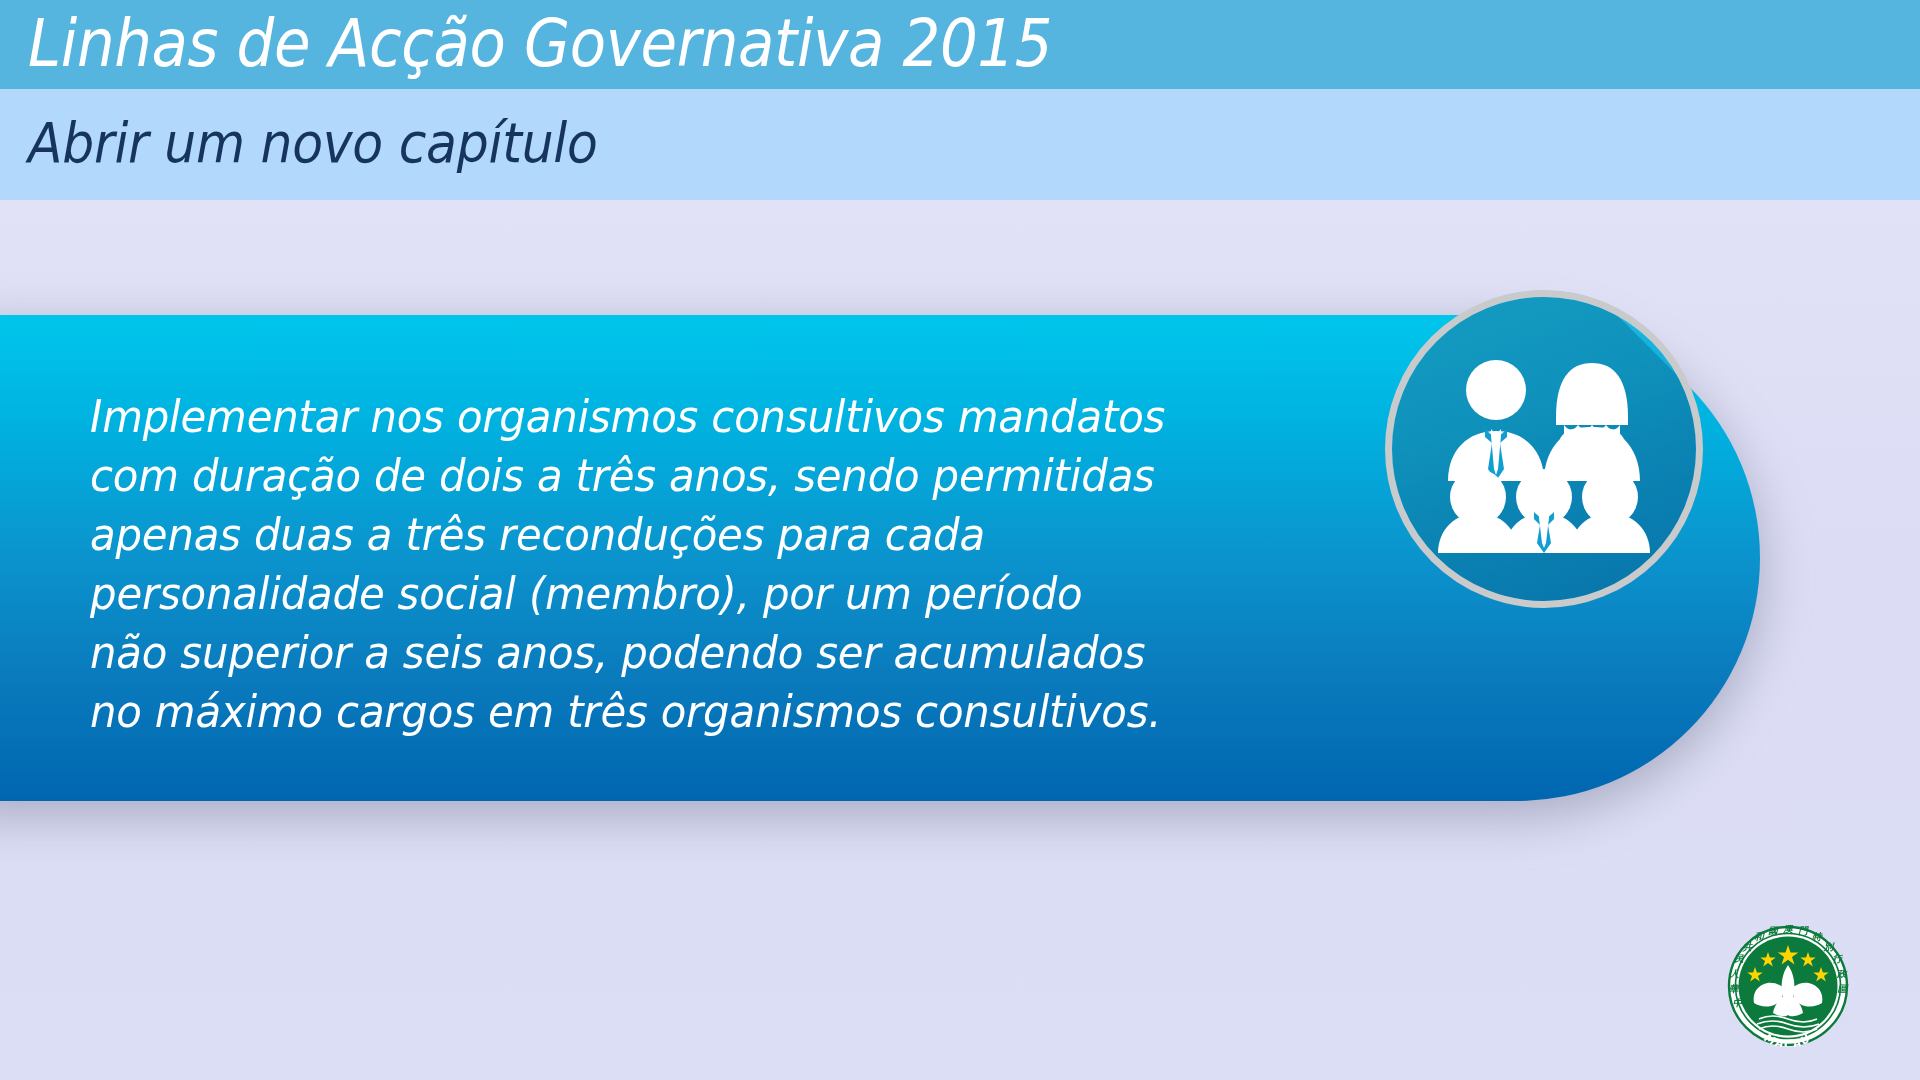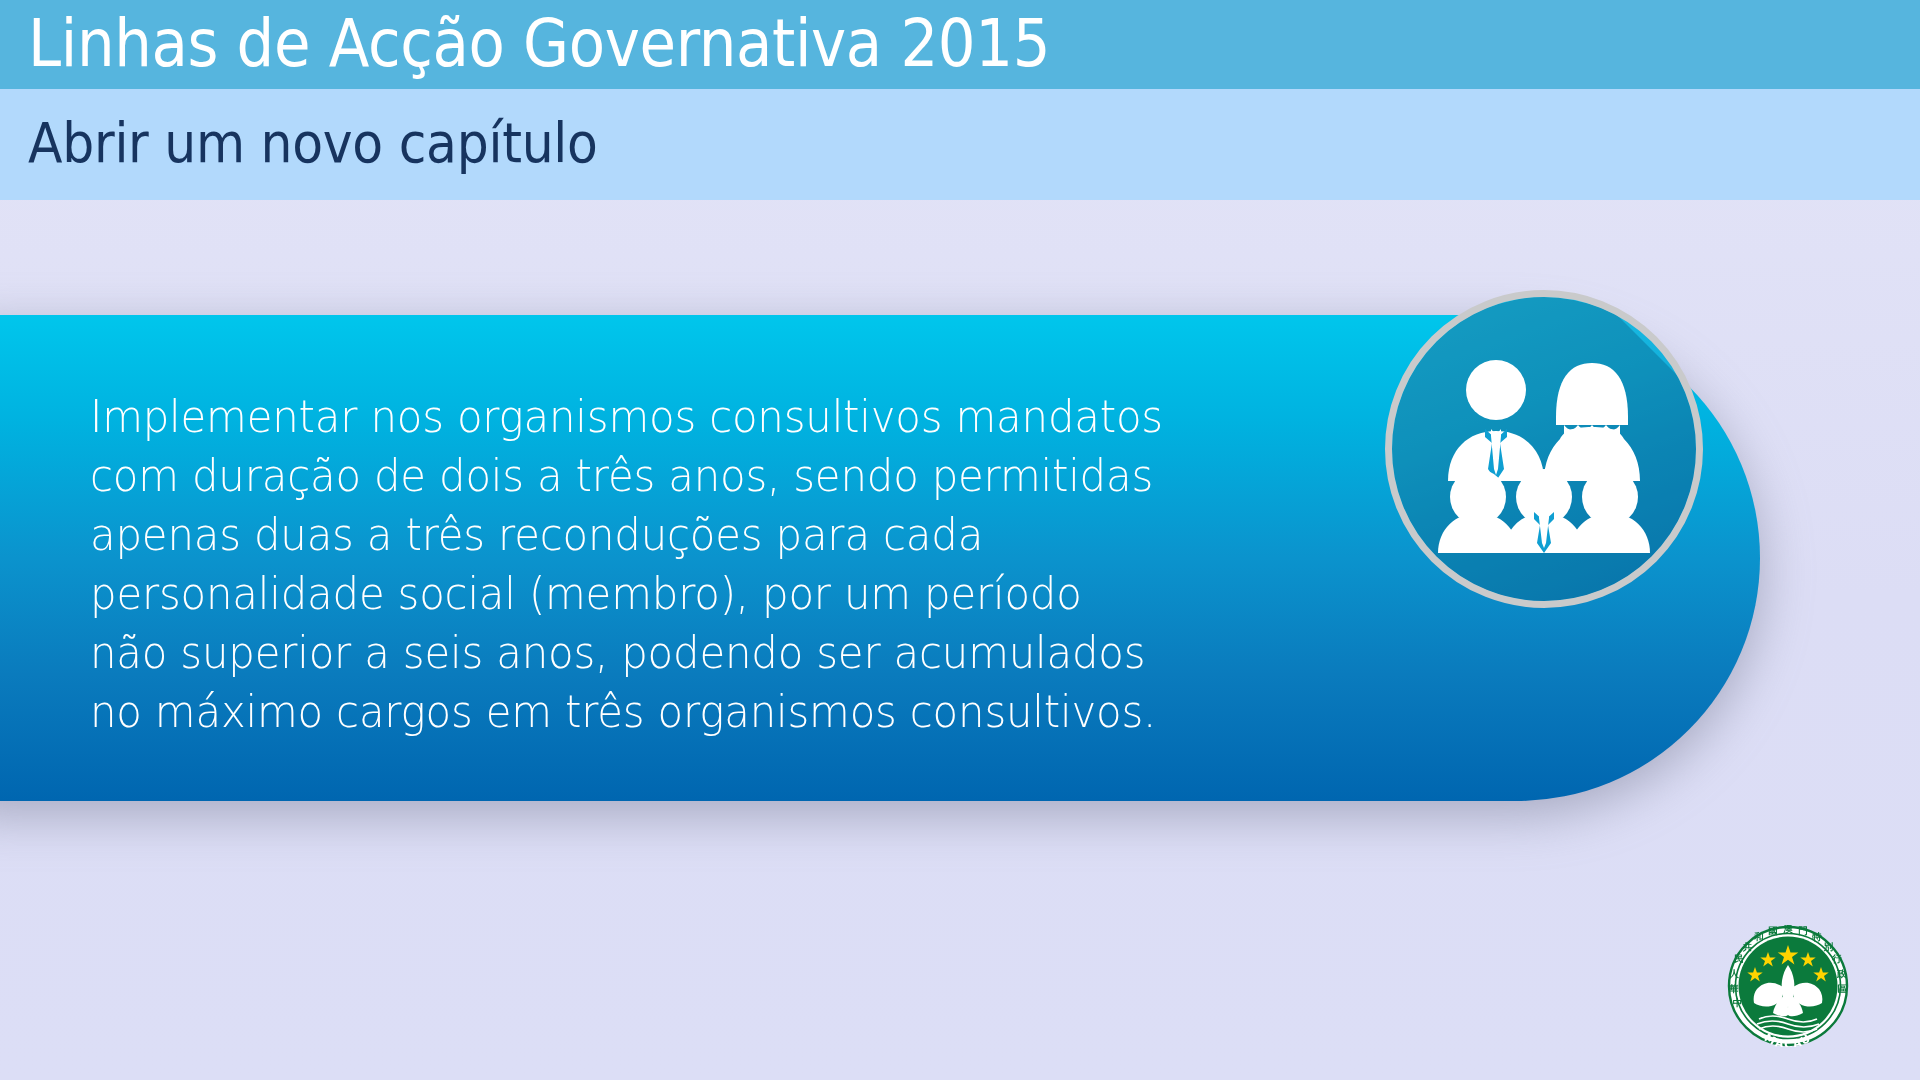--- a/index.html
+++ b/index.html
@@ -13,20 +13,21 @@
     font-family: "Liberation Sans", sans-serif;
     background: #dcddf5;
   }
 
   #slide {
     position: relative;
     width: 1920px;
     height: 1080px;
     overflow: hidden;
     background: linear-gradient(180deg, #e3e4f7 0%, #dcddf5 55%, #dcdef6 100%);
+    font-style: italic;
   }
 
   
   .header-band-top {
     position: absolute;
     left: 0;
     top: 0;
     width: 1920px;
     height: 89px;
     background: #56b5de;

